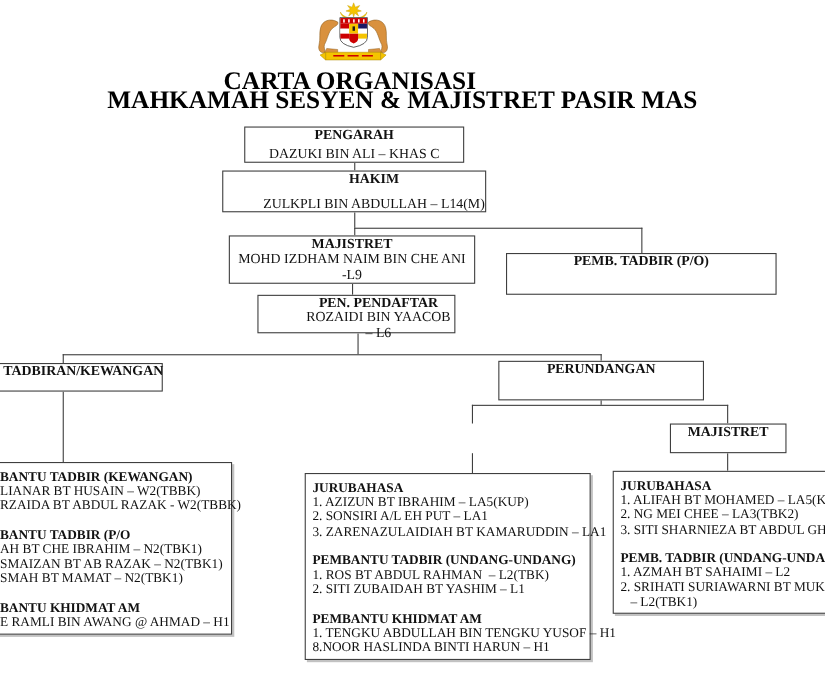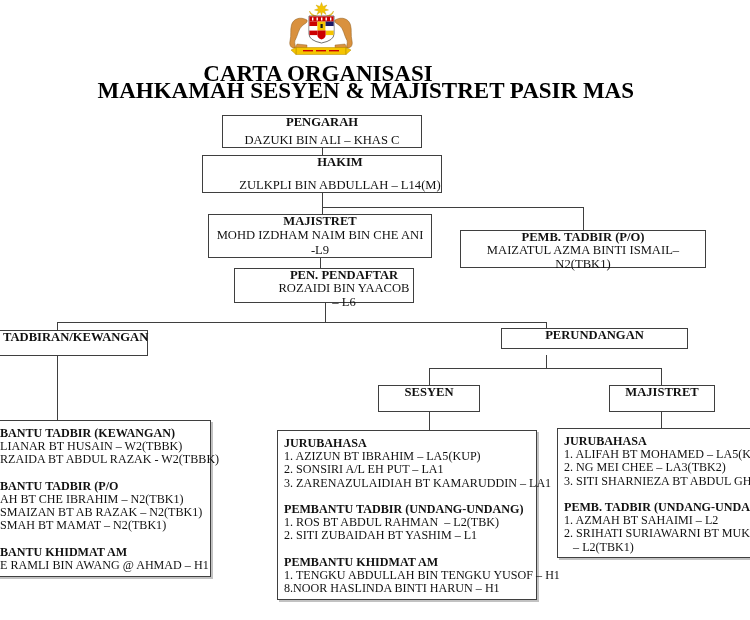--- a/index.html
+++ b/index.html
@@ -105,39 +105,35 @@
   </div>
 
   <div class="box" style="left:208px;top:214px;width:224px;height:44px;">
     <div class="bt">MAJISTRET</div>
     <div>MOHD IZDHAM NAIM BIN CHE ANI</div>
     <div>-L9</div>
   </div>
 
   <div class="box" style="left:460px;top:230px;width:246px;height:38px;font-family:Liberation Serif, serif;">
     <div class="bt">PEMB. TADBIR (P/O)</div>
-    <div>MAIZATUL AZMA BINTI ISMAIL– N2(TBK1)</div>
   </div>
 
   <div class="box" style="left:234px;top:268px;width:180px;height:35px;padding-left:40px;">
     <div class="bt">PEN. PENDAFTAR</div>
     <div>ROZAIDI BIN YAACOB – L6</div>
   </div>
 
   <div class="box cutbox" style="left:-62px;top:330px;width:210px;height:26px;">
     <div class="bt">TADBIRAN/KEWANGAN</div>
   </div>
 
-  <div class="box" style="left:453px;top:328px;width:187px;height:21px;margin-left:48px;">
+  <div class="box" style="left:453px;top:328px;width:187px;height:36px;">
     <div class="bt">PERUNDANGAN</div>
   </div>
 
-  <div class="box" style="left:378px;top:385px;width:102px;height:27px;">
-    <div class="bt">SESYEN</div>
-  </div>
 
   <div class="box" style="left:609px;top:385px;width:106px;height:27px;">
     <div class="bt">MAJISTRET</div>
   </div>
 
   <div class="lb cutlist" style="left:-70px;top:420px;width:281px;height:157px;">
     <div class="line hdr">BANTU TADBIR (KEWANGAN)</div>
     <div class="line">LIANAR BT HUSAIN – W2(TBBK)</div>
     <div class="line">RZAIDA BT ABDUL RAZAK - W2(TBBK)</div>
     <div class="line"></div>

